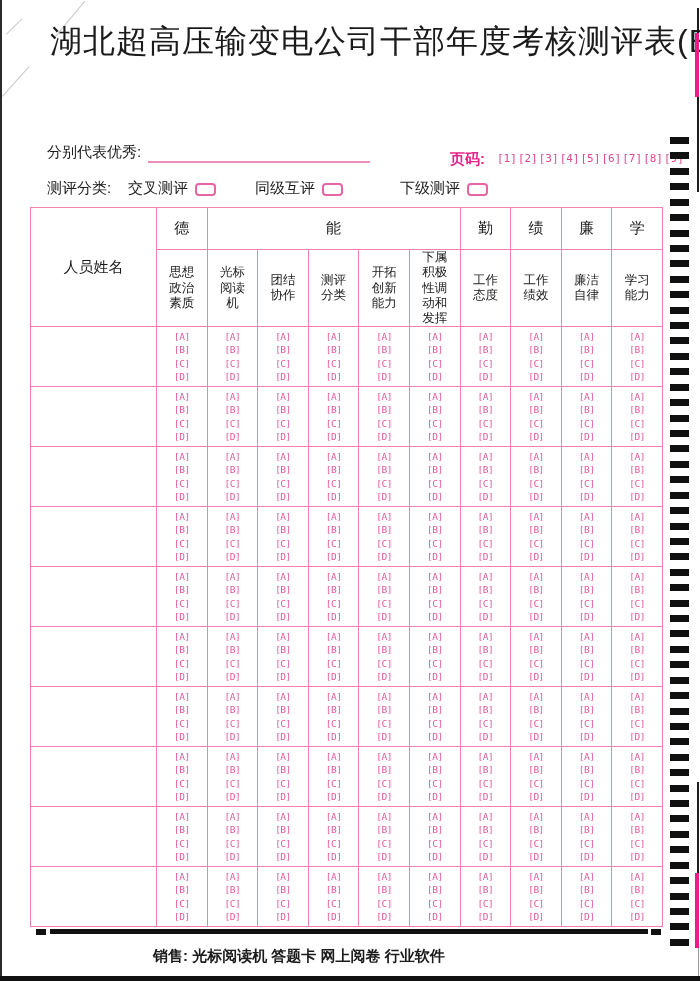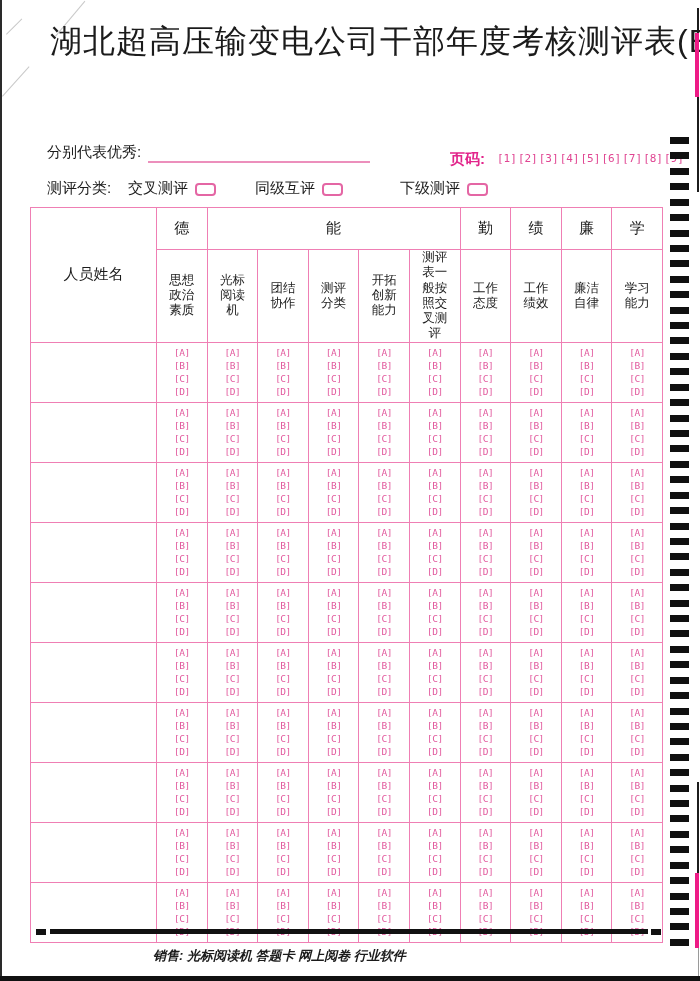--- a/index.html
+++ b/index.html
@@ -45,21 +45,21 @@
 
   
   .tmark{position:absolute;width:19px;height:7px;background:#101010;}
   .vline{position:absolute;background:#1c1c1c;}
   .vmag{position:absolute;background:#ee1b86;}
   .vgray{position:absolute;background:#9a9a9a;}
 
   
   .foot-line{position:absolute;left:50px;top:929px;width:598px;height:5px;background:#111;}
   .foot-sq{position:absolute;top:929px;width:10px;height:6px;background:#111;}
-  .foot-text{position:absolute;left:153px;top:947px;font-size:13px;font-weight:bold;white-space:nowrap;font-style:italic;}
+  .foot-text{position:absolute;left:153px;top:947px;font-size:15px;font-weight:bold;white-space:nowrap;}
 </style>
 </head>
 <body>
 
 <div id="page">
 
   <div class="edge-left"></div>
   <div class="edge-bottom"></div>
   <div class="scratch" style="left:2px;top:96px;width:40px;transform:rotate(-48deg);"></div>
   <div class="scratch" style="left:55px;top:36px;width:46px;transform:rotate(-50deg);"></div>
@@ -100,21 +100,21 @@
           <th>绩</th>
           <th>廉</th>
           <th>学</th>
         </tr>
         <tr class="h2">
           <th><span>思想政治素质</span></th>
           <th><span>光标阅读机</span></th>
           <th><span>团结协作</span></th>
           <th><span>测评分类</span></th>
           <th><span>开拓创新能力</span></th>
-          <th><span>测评表一般按照交叉测评</span></th>
+          <th><span>下属积极性调动和发挥</span></th>
           <th><span>工作态度</span></th>
           <th><span>工作绩效</span></th>
           <th><span>廉洁自律</span></th>
           <th><span>学习能力</span></th>
         </tr>
       </thead>
       <tbody id="tbl-body">
           <tr>
             <td></td>
             <td>

